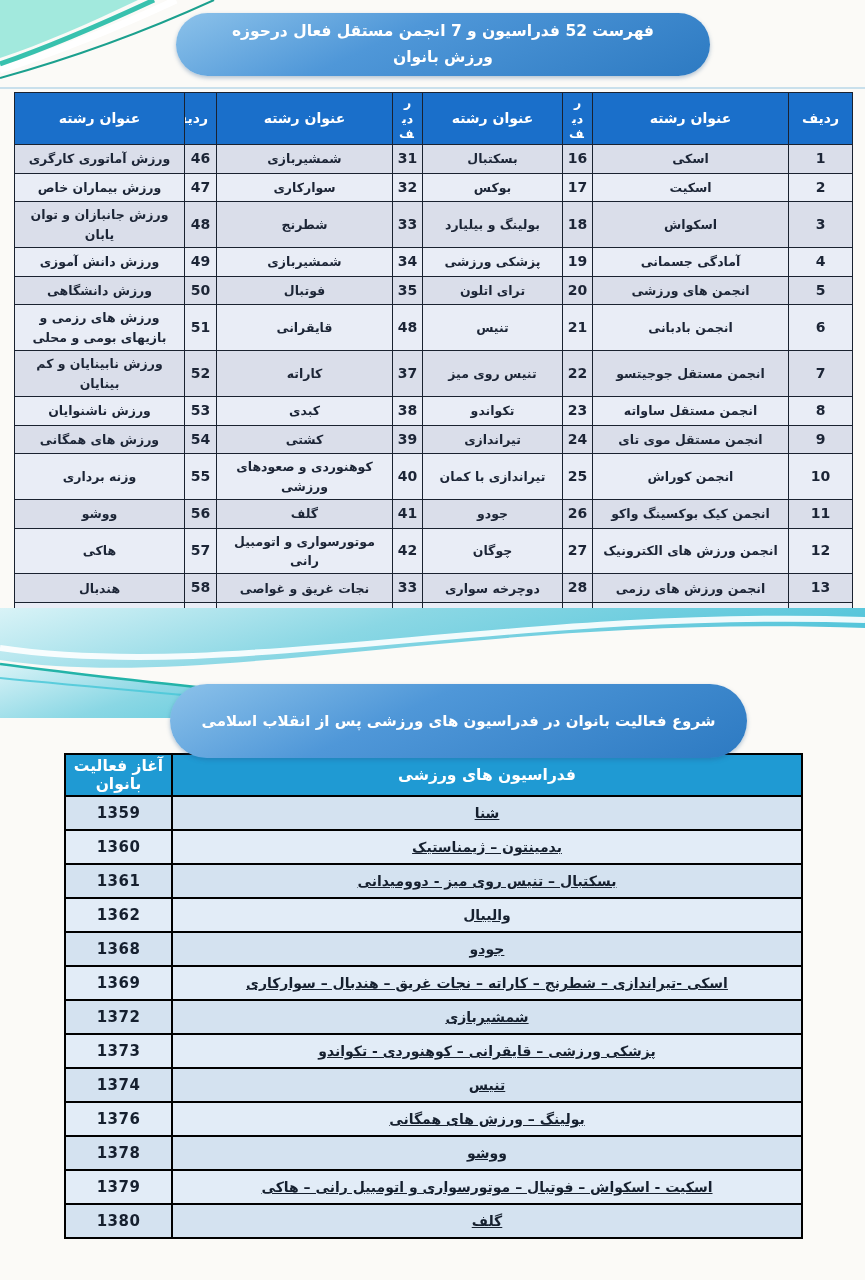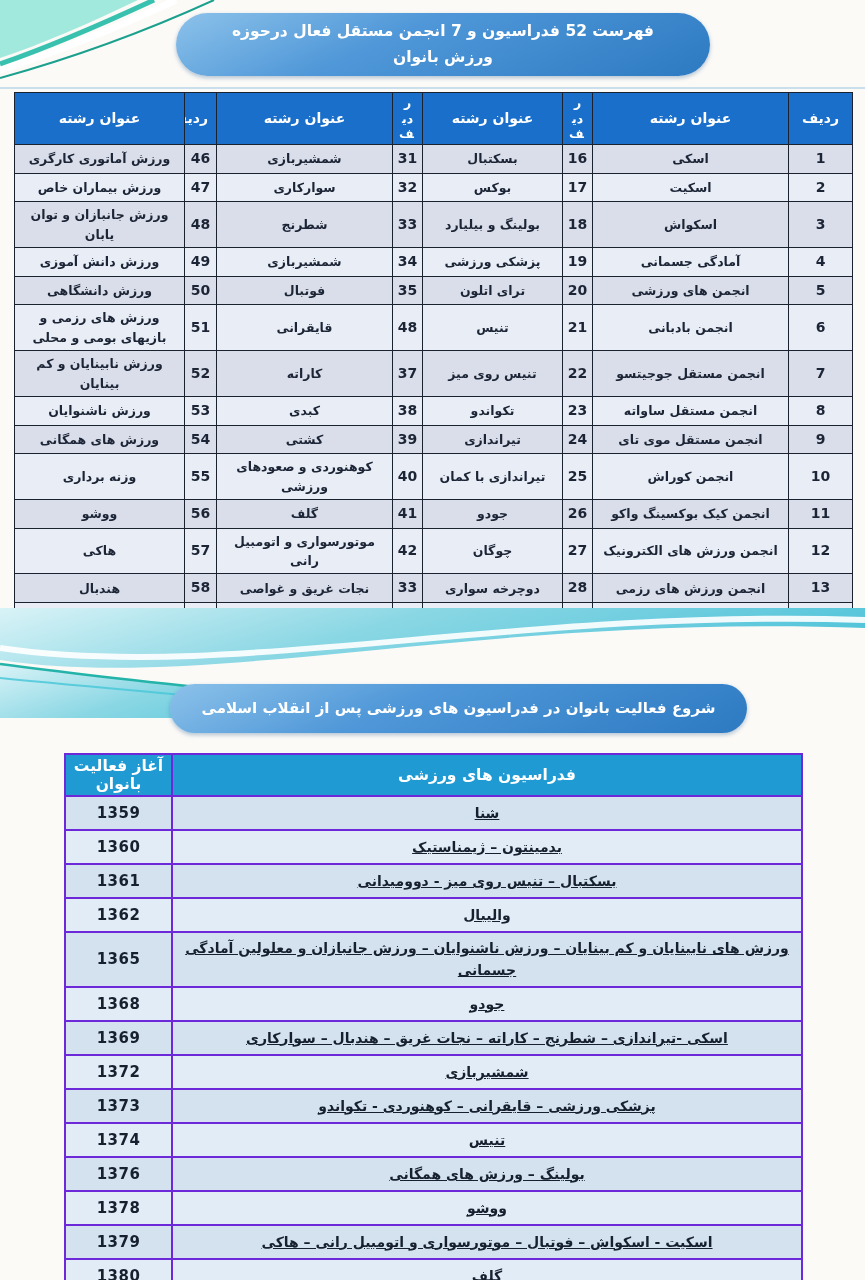--- a/index.html
+++ b/index.html
@@ -24,21 +24,21 @@
     border-radius:40px;
     color:#ffffff;
     font-weight:bold;
     display:flex; align-items:center; justify-content:center;
     text-align:center;
     box-shadow:0 2px 4px rgba(40,90,140,.35);
     line-height:1.65;
     z-index:5;
   }
   #pill1 { left:176px; top:13px; width:534px; height:63px; font-size:15.5px; padding:0 30px; }
-  #pill2 { left:170px; top:684px; width:577px; height:49px; font-size:15px; padding:0 26px; }
+  #pill2 { left:170px; top:684px; width:577px; height:74px; font-size:15px; padding:0 26px; }
 
   
   table { border-collapse:collapse; table-layout:fixed; }
   .t1 { left:14px; top:92px; width:838px; }
   .t1 th, .t1 td {
     border:1.6px solid #1a2230;
     text-align:center;
     vertical-align:middle;
     overflow:hidden;
   }
@@ -54,21 +54,21 @@
   .t1 thead th.narrow { font-size:12.5px; word-break:break-all; }
   .t1 td { font-size:12.5px; font-weight:bold; color:#1c2536; padding:3px 3px; line-height:1.55; }
   .t1 td.num { font-size:14px; }
   .t1 tbody tr:nth-child(odd)  td { background:#dadeea; }
   .t1 tbody tr:nth-child(even) td { background:#e9edf6; }
   .t1 tbody td.darkcell { background:#1261b5 !important; }
 
   
   .t2 { left:64px; top:753px; width:737px; }
   .t2 th, .t2 td {
-    border:2px solid #6d28d9;
+    border:2px solid #000000;
     text-align:center;
     vertical-align:middle;
   }
   .t2 thead th {
     background:#1f9ad3;
     color:#ffffff;
     font-weight:bold;
     font-size:15.5px;
     height:41px;
     padding:2px 6px;
@@ -314,24 +314,20 @@
       </tr>
       <tr>
         <td class="fed">بسکتبال – تنیس روی میز - دوومیدانی</td>
         <td class="year">1361</td>
       </tr>
       <tr>
         <td class="fed">والیبال</td>
         <td class="year">1362</td>
       </tr>
       <tr>
-        <td class="fed">ورزش های نابینایان و کم بینایان – ورزش ناشنوایان – ورزش جانبازان و معلولین آمادگی جسمانی</td>
-        <td class="year">1365</td>
-      </tr>
-      <tr>
         <td class="fed">جودو</td>
         <td class="year">1368</td>
       </tr>
       <tr>
         <td class="fed">اسکی -تیراندازی – شطرنج – کاراته – نجات غریق – هندبال – سوارکاری</td>
         <td class="year">1369</td>
       </tr>
       <tr>
         <td class="fed">شمشیربازی</td>
         <td class="year">1372</td>

